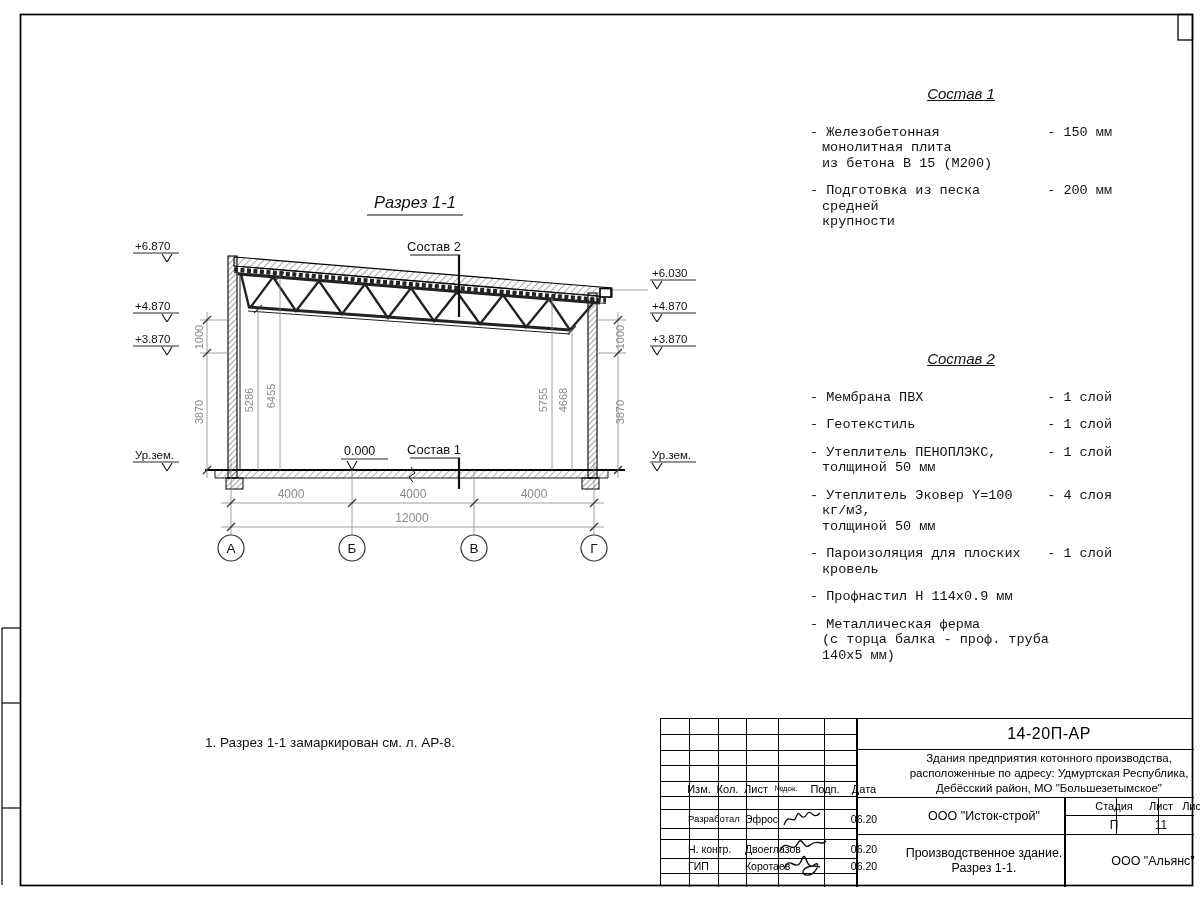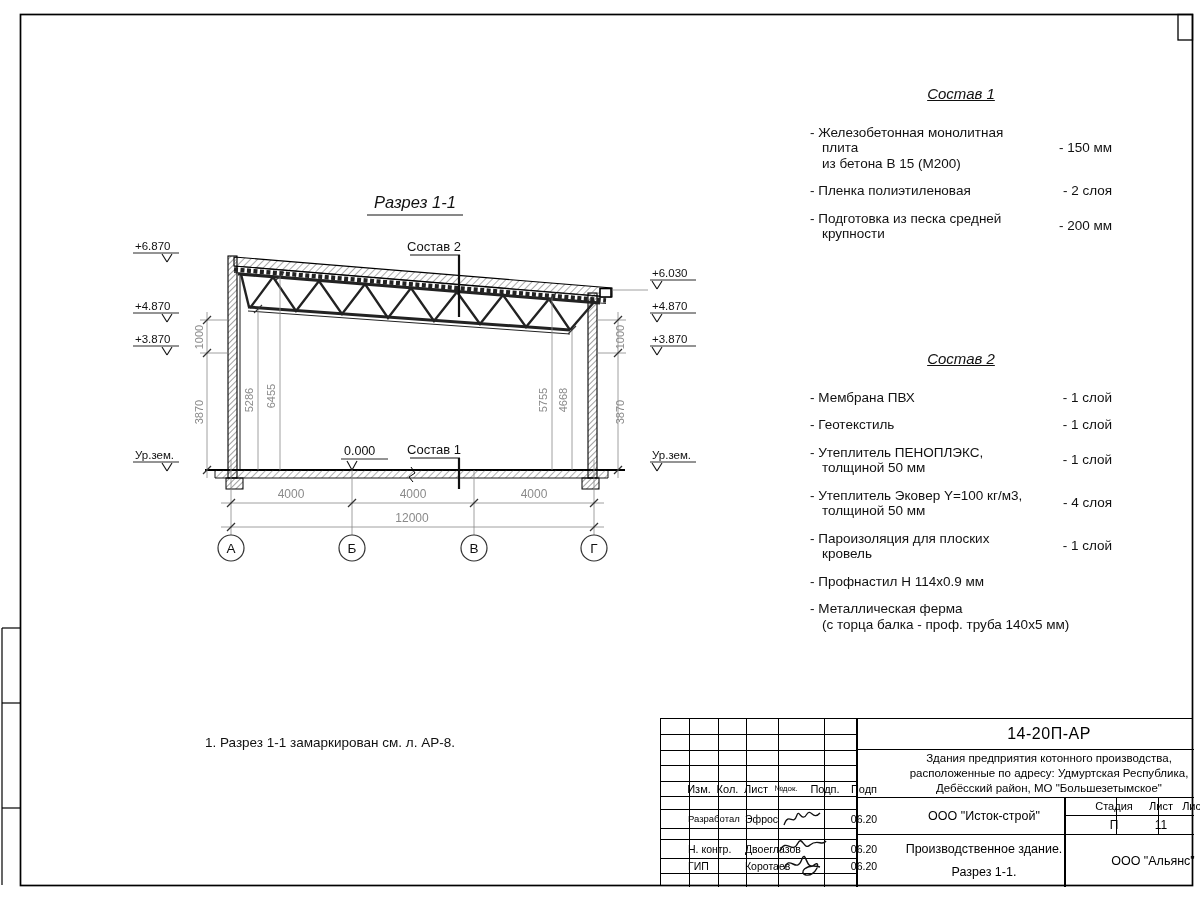--- a/index.html
+++ b/index.html
@@ -9,21 +9,21 @@
   }
   .linework{position:absolute;left:0;top:0;width:1200px;height:900px;}
   
   .sostav{position:absolute;width:302px;font-size:13.5px;line-height:15.5px;color:#111;}
   .sostav-title{
     text-align:center;font-style:italic;font-size:15px;text-decoration:underline;
     margin-bottom:23px;
   }
   .sostav1{left:810px;top:86px;}
   .sostav2{left:810px;top:351px;}
-  .sostav-item{display:flex;align-items:center;margin-bottom:12px;}
+  .sostav-item{display:flex;align-items:flex-start;margin-bottom:12px;font-family:Liberation Mono, monospace;}
   .sostav-item .item-name{
     white-space:pre-line;flex:1 1 auto;padding-left:12px;text-indent:-12px;
   }
   .sostav-item .item-value{white-space:nowrap;margin-left:20px;flex:0 0 auto;}
   .note{position:absolute;left:205px;top:735px;font-size:13.5px;color:#111;}
   
   .tb{position:absolute;left:660px;top:718px;width:533px;height:168px;
       border:1.6px solid #000;box-sizing:border-box;font-size:11px;color:#000;}
   .tb-l{position:absolute;background:#000;}
   .cell{position:absolute;display:flex;align-items:center;justify-content:center;
@@ -230,24 +230,20 @@
   </svg>
 
   <div class="sostav sostav1">
     <div class="sostav-title">Состав 1</div>
     <div class="sostav-item">
       <span class="item-name">- Железобетонная монолитная плита
 из бетона В 15 (М200)</span>
       <span class="item-value">- 150 мм</span>
     </div>
     <div class="sostav-item">
-      <span class="item-name">- Пленка полиэтиленовая</span>
-      <span class="item-value">- 2 слоя</span>
-    </div>
-    <div class="sostav-item">
       <span class="item-name">- Подготовка из песка средней
 крупности</span>
       <span class="item-value">- 200 мм</span>
     </div>
   </div>
 
   <div class="sostav sostav2">
     <div class="sostav-title">Состав 2</div>
     <div class="sostav-item">
       <span class="item-name">- Мембрана ПВХ</span>
@@ -315,42 +311,42 @@
     <div class="cell docnum" style="left:195px;top:0;width:338px;height:30px">14-20П-АР</div>
     <div class="cell proj pre" style="left:195px;top:30px;width:338px;height:48px">Здания предприятия котонного производства,
 расположенные по адресу: Удмуртская Республика,
 Дебёсский район, МО "Большезетымское"</div>
 
     <div class="cell" style="left:0;top:62px;width:28px;height:15px">Изм.</div>
     <div class="cell" style="left:28px;top:62px;width:29px;height:15px">Кол.</div>
     <div class="cell" style="left:57px;top:62px;width:28px;height:15px">Лист</div>
     <div class="cell small" style="left:85px;top:62px;width:32px;height:15px">№док.</div>
     <div class="cell" style="left:117px;top:62px;width:46px;height:15px">Подп.</div>
-    <div class="cell" style="left:163px;top:62px;width:32px;height:15px">Подп</div>
+    <div class="cell" style="left:163px;top:62px;width:32px;height:15px">Дата</div>
 
     <div class="cell left role" style="left:0;top:90px;width:57px;height:19px;font-size:9.5px">Разработал</div>
     <div class="cell left role" style="left:57px;top:90px;width:60px;height:19px">Эфрос</div>
     <div class="cell" style="left:163px;top:90px;width:32px;height:19px;font-size:10.5px">06.20</div>
 
     <div class="cell left role" style="left:0;top:120px;width:57px;height:19px">Н. контр.</div>
     <div class="cell left role" style="left:57px;top:120px;width:62px;height:19px">Двоеглазов</div>
     <div class="cell" style="left:163px;top:120px;width:32px;height:19px;font-size:10.5px">06.20</div>
 
     <div class="cell left role" style="left:0;top:139px;width:57px;height:15px">ГИП</div>
     <div class="cell left role" style="left:57px;top:139px;width:60px;height:15px">Коротаев</div>
     <div class="cell" style="left:163px;top:139px;width:32px;height:15px;font-size:10.5px">06.20</div>
 
     <div class="cell org" style="left:195px;top:78px;width:208px;height:37px">ООО "Исток-строй"</div>
     <div class="cell" style="left:403px;top:78px;width:52px;height:18px">Стадия</div>
     <div class="cell" style="left:455px;top:78px;width:42px;height:18px">Лист</div>
     <div class="cell" style="left:497px;top:78px;width:36px;height:18px">Листов</div>
     <div class="cell" style="left:403px;top:96px;width:52px;height:19px;font-size:12px">П</div>
     <div class="cell" style="left:455px;top:96px;width:42px;height:19px;font-size:12px">11</div>
     <div class="cell" style="left:497px;top:96px;width:36px;height:19px;font-size:12px"></div>
-    <div class="cell org pre" style="left:195px;top:115px;width:208px;height:53px;line-height:23px">Производственное здание.
+    <div class="cell org pre" style="left:195px;top:115px;width:208px;height:53px;line-height:15px">Производственное здание.
 Разрез 1-1.</div>
     <div class="cell org" style="left:403px;top:115px;width:130px;height:53px">ООО "Альянс"</div>
 
     <svg class="sig" style="left:120px;top:88px" width="42" height="24" viewBox="0 0 42 24">
       <path d="M3,18 C8,4 12,20 16,8 C18,2 21,16 26,7 C30,1 32,14 39,6" stroke="#111" stroke-width="1.3" fill="none"></path>
     </svg>
     <svg class="sig" style="left:115px;top:116px" width="54" height="44" viewBox="0 0 54 44">
       <path d="M4,16 C10,2 16,20 22,8 C26,0 28,16 34,10 C42,3 46,12 50,6 M8,34 C14,18 20,40 26,24 C30,14 30,36 38,30 C46,24 40,42 30,40 C22,38 30,28 44,32" stroke="#111" stroke-width="1.4" fill="none"></path>
     </svg>
   </div>

